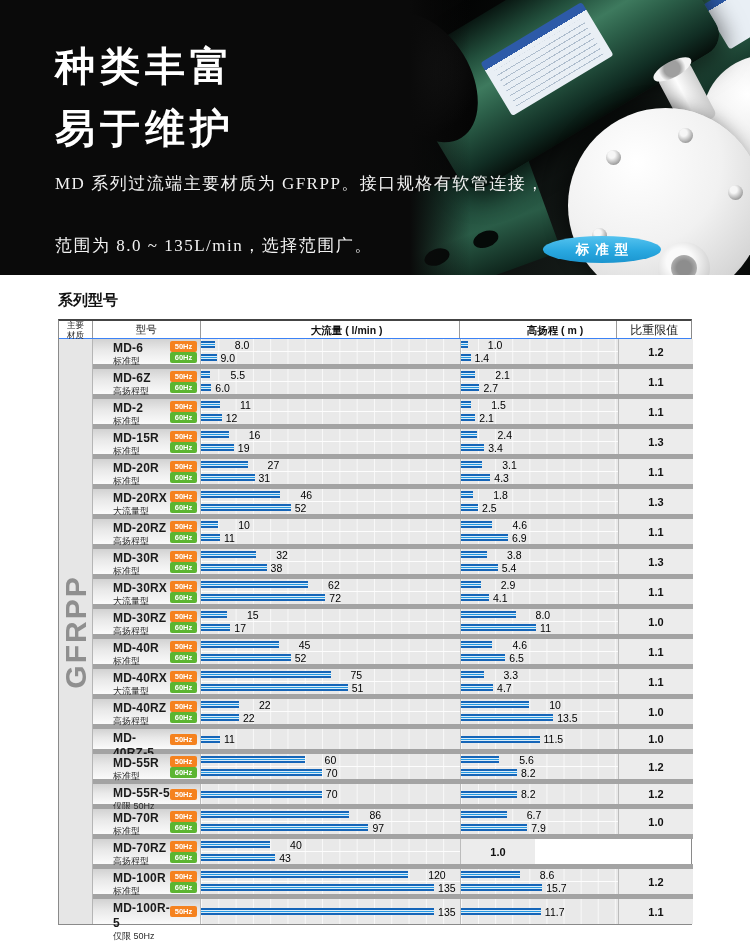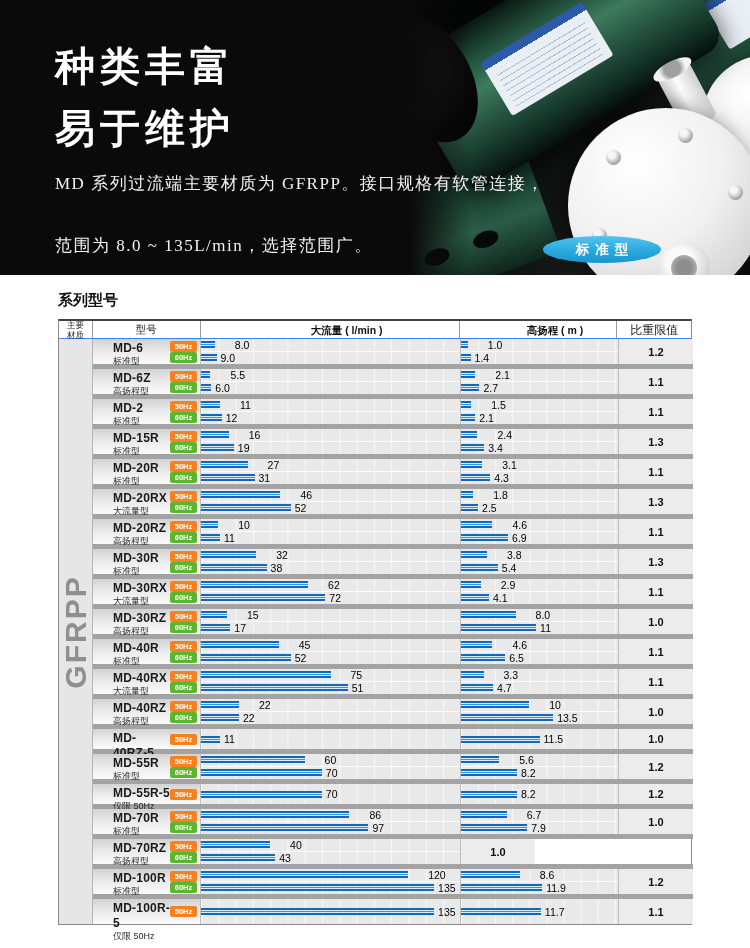--- a/index.html
+++ b/index.html
@@ -775,21 +775,21 @@
                   <span class="bar-label">135</span>
                 </div>
               </div>
               <div class="chart-cell head-cell">
                 <div class="bar-row first">
                   <div class="bar" style="width: 37.3913%;"></div>
                   <span class="bar-label">8.6</span>
                 </div>
                 <div class="bar-row">
                   <div class="bar" style="width: 51.7391%;"></div>
-                  <span class="bar-label">11.9</span>
+                  <span class="bar-label">15.7</span>
                 </div>
               </div>
               <div class="gravity-cell">1.2</div>
             </div>
             <div class="group single">
               <div class="model-cell">
                 <div class="model-text">
                   <div class="model-name">MD-100R-5</div>
                   <div class="model-subtype">仅限 50Hz</div>
                 </div>

